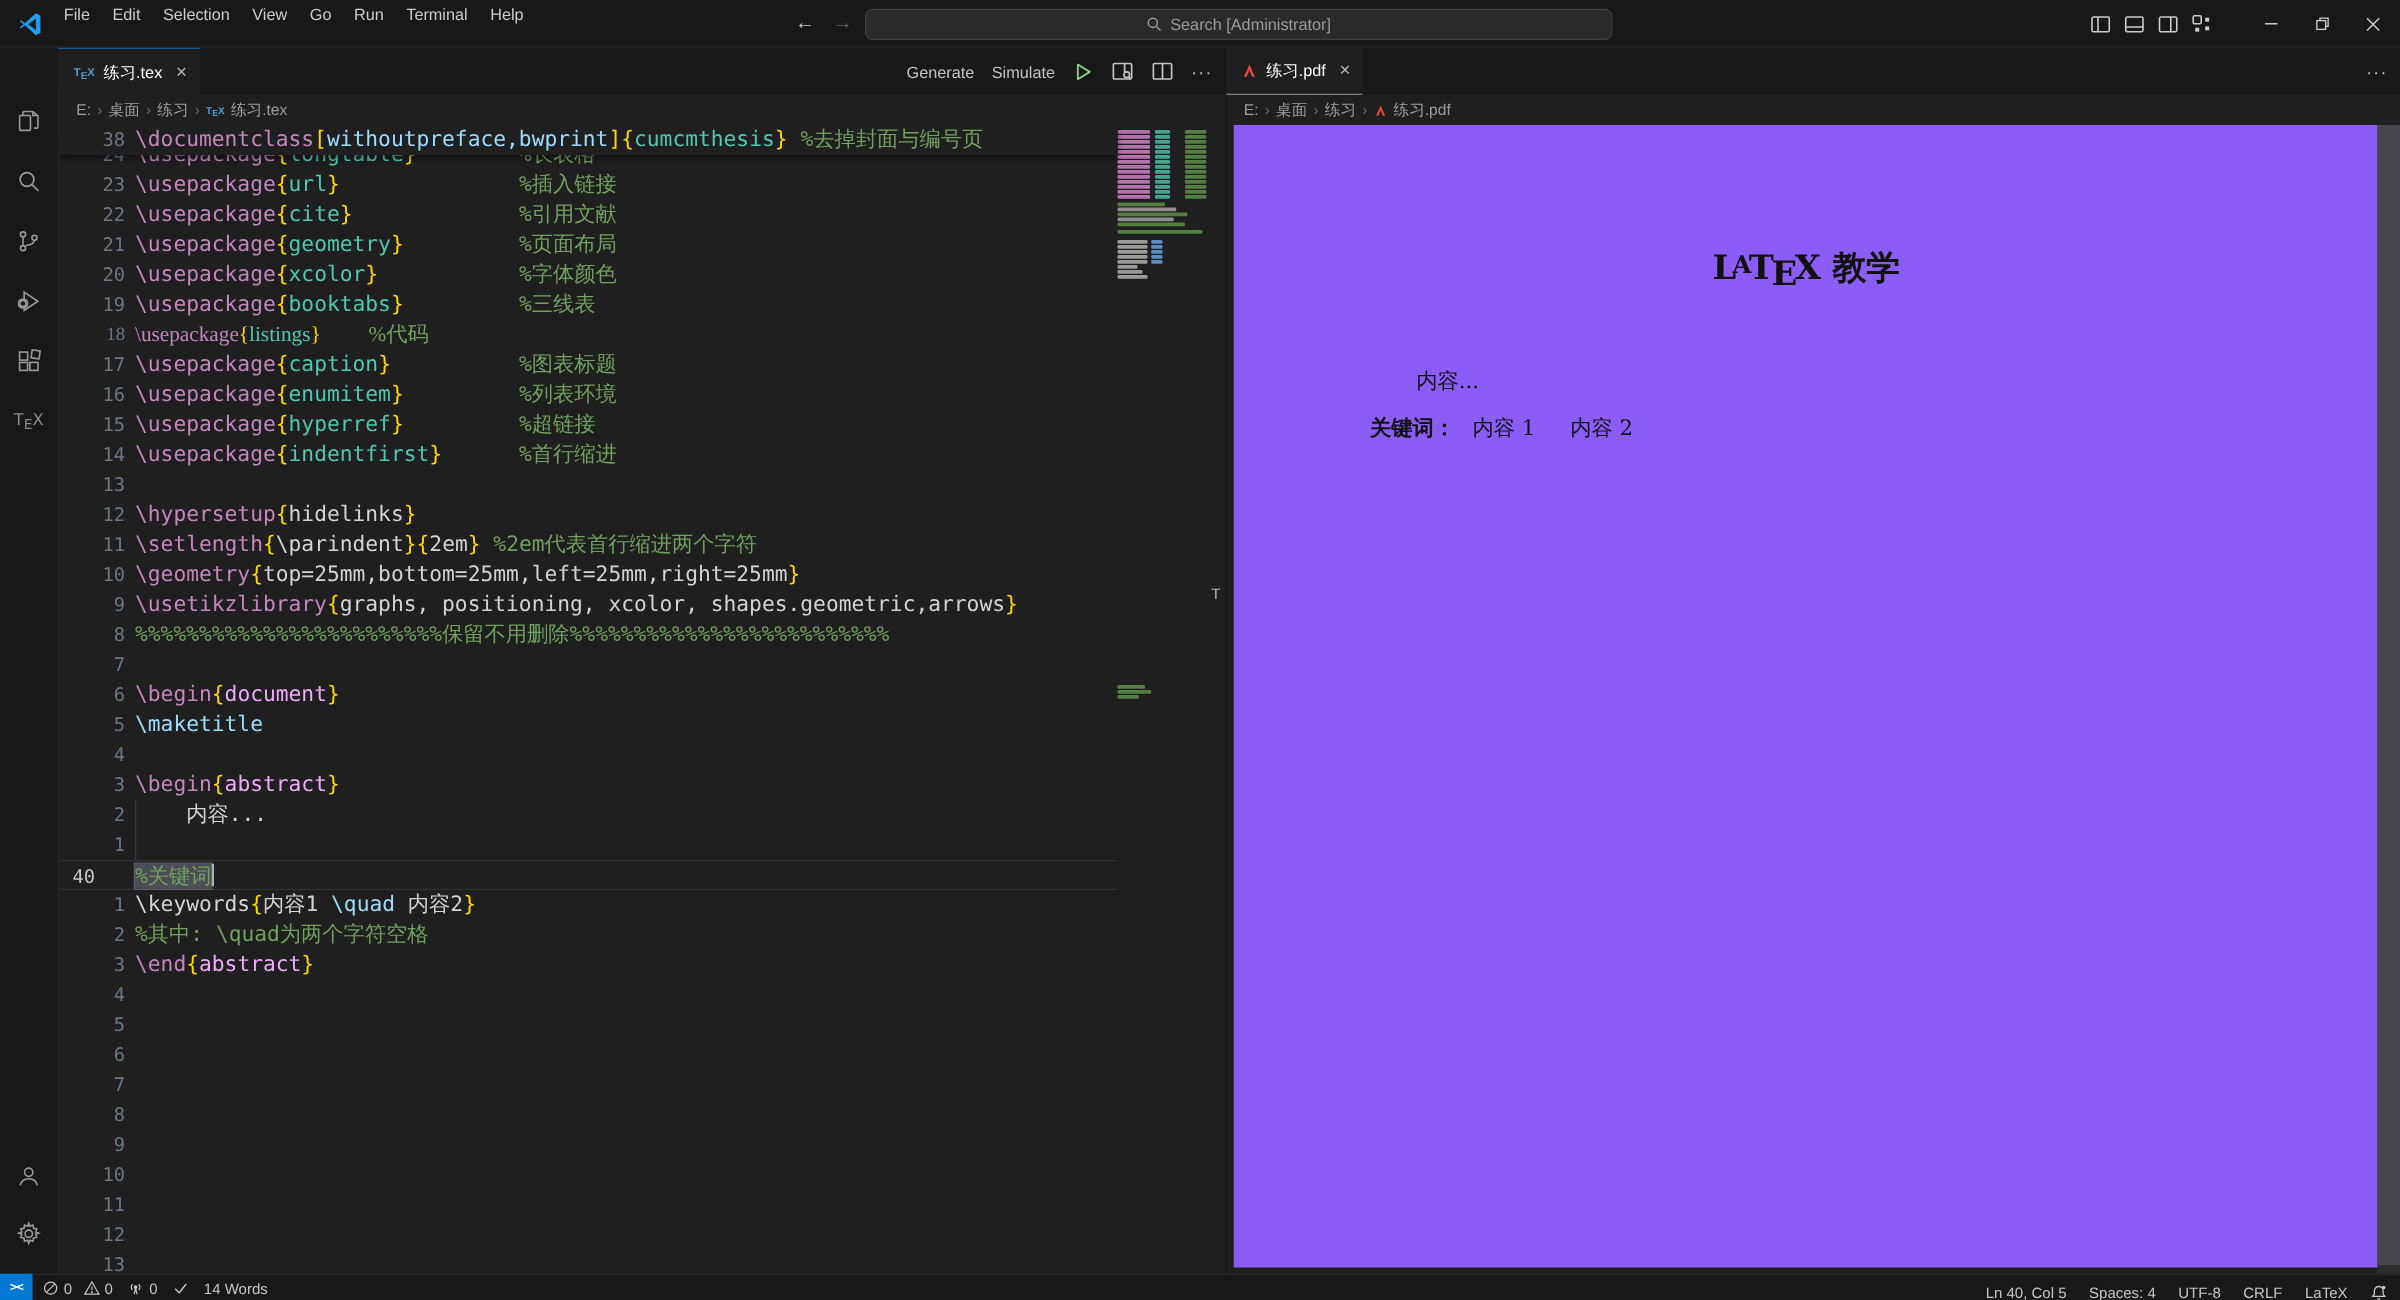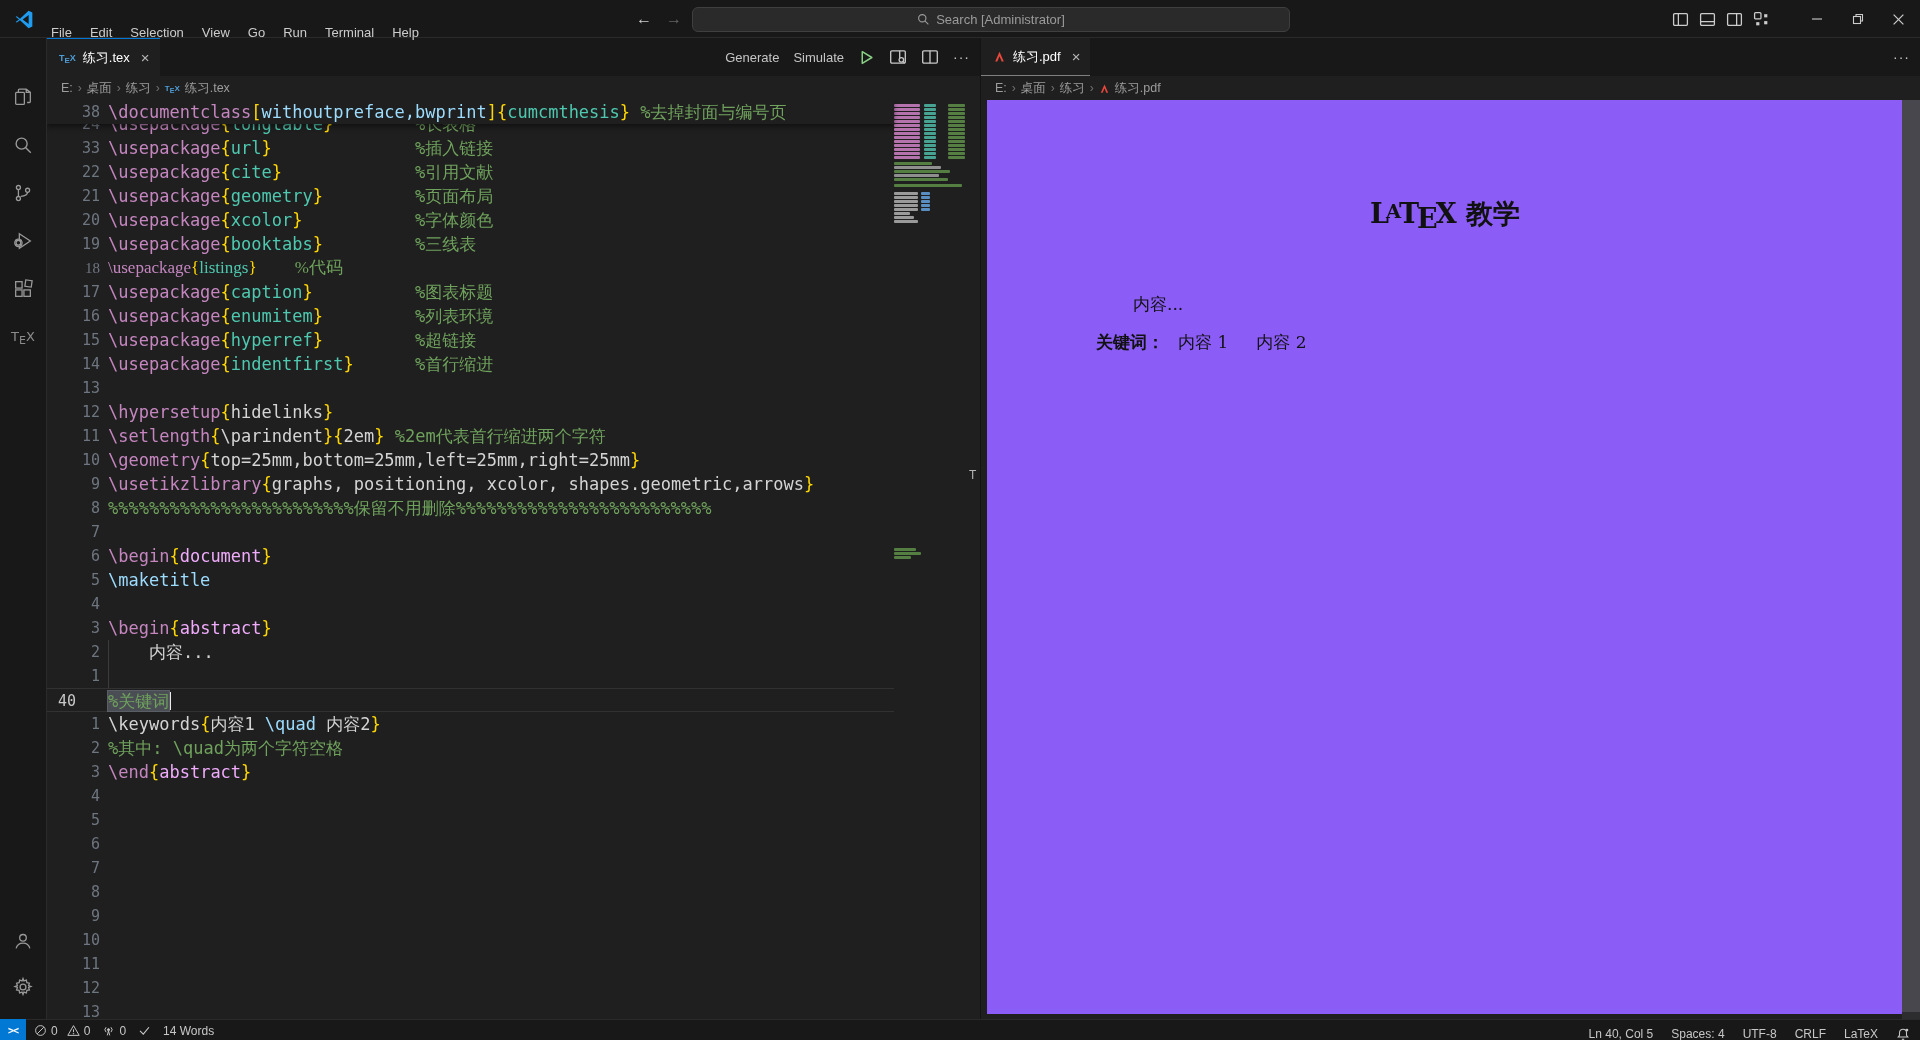--- a/index.html
+++ b/index.html
@@ -3,21 +3,21 @@
 <meta charset="utf-8">
 <style>
   * { margin:0; padding:0; box-sizing:border-box; }
   html,body { width:1920px; height:1040px; overflow:hidden; background:#1f1f1f;
               font-family:"Liberation Sans","DejaVu Sans",sans-serif; color:#cccccc; }
 
   
   #titlebar { position:absolute; top:0; left:0; width:1920px; height:38px;
               background:#181818; border-bottom:1px solid #2a2a2a; z-index:50; }
   #vscode-logo { position:absolute; left:14px; top:9px; width:20px; height:20px; }
-  #menubar { position:absolute; left:42px; top:0; height:44px; display:flex; align-items:flex-end; }
+  #menubar { position:absolute; left:42px; top:0; height:44px; display:flex; align-items:flex-start; }
   .menu-item { padding:4px 9px; font-size:13px; color:#cccccc; border-radius:5px; }
   #nav-arrows { position:absolute; left:636px; top:0; height:38px; display:flex; align-items:center; gap:14px; font-size:16px; }
   .nav-back { color:#cfcfcf; } .nav-fwd { color:#636363; }
   #command-center { position:absolute; left:692px; top:7px; width:598px; height:25px;
                     background:#2a2a2a; border:1px solid #3f3f3f; border-radius:6px;
                     display:flex; align-items:center; justify-content:center; gap:6px;
                     color:#9b9b9b; font-size:13px; }
   #layout-controls { position:absolute; left:1672px; top:0; height:38px; display:flex; align-items:center; gap:10px; }
   #window-controls { position:absolute; left:1796px; top:0; height:38px; display:flex; }
   .win-btn { width:41px; height:38px; display:flex; align-items:center; justify-content:center; color:#cccccc; }
@@ -263,21 +263,21 @@
         <span class="sep">›</span>
         <span>练习</span>
         <span class="sep">›</span>
         <span class="bc-texicon"><span>T</span><span class="mid">E</span><span>X</span></span>
         <span>练习.tex</span>
       </div>
 
     <div id="editor">
       <div id="rows-host">
           <div class="code-row" style="top: 12px;"><span class="lnum">24</span><span class="codetxt"><span class="tok-cmd">\usepackage</span><span class="tok-brc">{</span><span class="tok-pkg">longtable</span><span class="tok-brc">}</span><span class="tok-pln">        </span><span class="tok-com">%长表格</span></span></div>
-          <div class="code-row" style="top: 36px;"><span class="lnum">33</span><span class="codetxt"><span class="tok-cmd">\usepackage</span><span class="tok-brc">{</span><span class="tok-pkg">url</span><span class="tok-brc">}</span><span class="tok-pln">              </span><span class="tok-com">%插入链接</span></span></div>
+          <div class="code-row" style="top: 36px;"><span class="lnum">23</span><span class="codetxt"><span class="tok-cmd">\usepackage</span><span class="tok-brc">{</span><span class="tok-pkg">url</span><span class="tok-brc">}</span><span class="tok-pln">              </span><span class="tok-com">%插入链接</span></span></div>
           <div class="code-row" style="top: 60px;"><span class="lnum">22</span><span class="codetxt"><span class="tok-cmd">\usepackage</span><span class="tok-brc">{</span><span class="tok-pkg">cite</span><span class="tok-brc">}</span><span class="tok-pln">             </span><span class="tok-com">%引用文献</span></span></div>
           <div class="code-row" style="top: 84px;"><span class="lnum">21</span><span class="codetxt"><span class="tok-cmd">\usepackage</span><span class="tok-brc">{</span><span class="tok-pkg">geometry</span><span class="tok-brc">}</span><span class="tok-pln">         </span><span class="tok-com">%页面布局</span></span></div>
           <div class="code-row" style="top: 108px;"><span class="lnum">20</span><span class="codetxt"><span class="tok-cmd">\usepackage</span><span class="tok-brc">{</span><span class="tok-pkg">xcolor</span><span class="tok-brc">}</span><span class="tok-pln">           </span><span class="tok-com">%字体颜色</span></span></div>
           <div class="code-row" style="top: 132px;"><span class="lnum">19</span><span class="codetxt"><span class="tok-cmd">\usepackage</span><span class="tok-brc">{</span><span class="tok-pkg">booktabs</span><span class="tok-brc">}</span><span class="tok-pln">         </span><span class="tok-com">%三线表</span></span></div>
           <div class="code-row" style="top: 156px; font-family: Liberation Serif, serif;"><span class="lnum">18</span><span class="codetxt"><span class="tok-cmd">\usepackage</span><span class="tok-brc">{</span><span class="tok-pkg">listings</span><span class="tok-brc">}</span><span class="tok-pln">         </span><span class="tok-com">%代码</span></span></div>
           <div class="code-row" style="top: 180px;"><span class="lnum">17</span><span class="codetxt"><span class="tok-cmd">\usepackage</span><span class="tok-brc">{</span><span class="tok-pkg">caption</span><span class="tok-brc">}</span><span class="tok-pln">          </span><span class="tok-com">%图表标题</span></span></div>
           <div class="code-row" style="top: 204px;"><span class="lnum">16</span><span class="codetxt"><span class="tok-cmd">\usepackage</span><span class="tok-brc">{</span><span class="tok-pkg">enumitem</span><span class="tok-brc">}</span><span class="tok-pln">         </span><span class="tok-com">%列表环境</span></span></div>
           <div class="code-row" style="top: 228px;"><span class="lnum">15</span><span class="codetxt"><span class="tok-cmd">\usepackage</span><span class="tok-brc">{</span><span class="tok-pkg">hyperref</span><span class="tok-brc">}</span><span class="tok-pln">         </span><span class="tok-com">%超链接</span></span></div>
           <div class="code-row" style="top: 252px;"><span class="lnum">14</span><span class="codetxt"><span class="tok-cmd">\usepackage</span><span class="tok-brc">{</span><span class="tok-pkg">indentfirst</span><span class="tok-brc">}</span><span class="tok-pln">      </span><span class="tok-com">%首行缩进</span></span></div>
           <div class="code-row" style="top: 276px;"><span class="lnum">13</span><span class="codetxt"></span></div>

